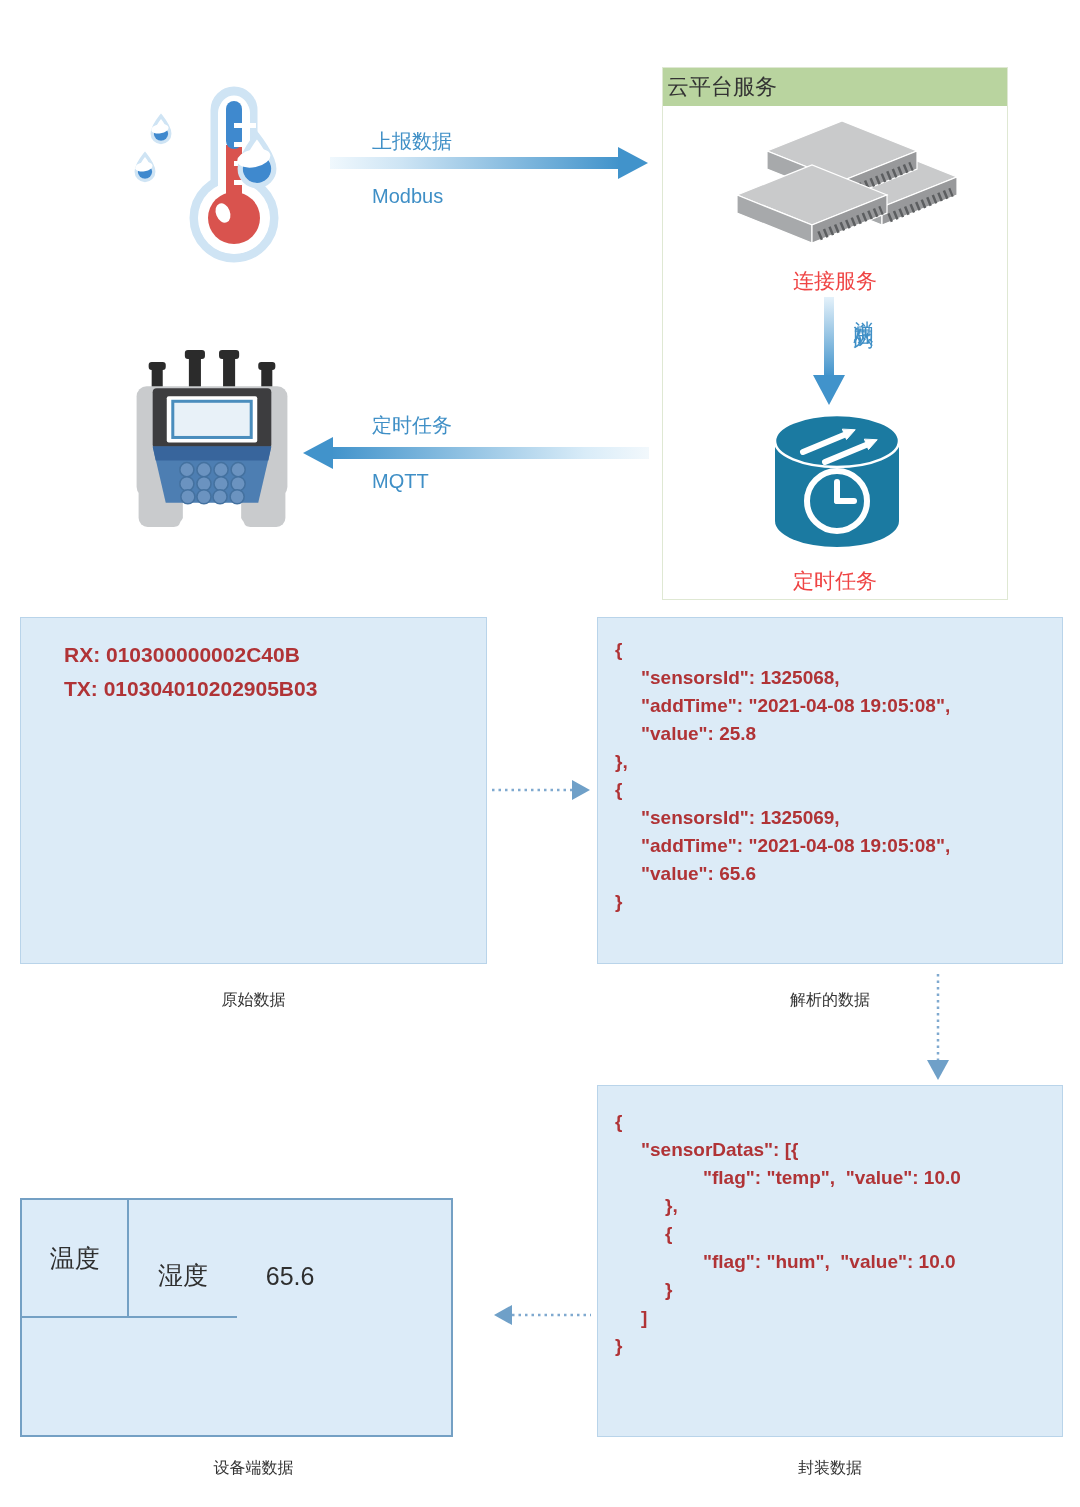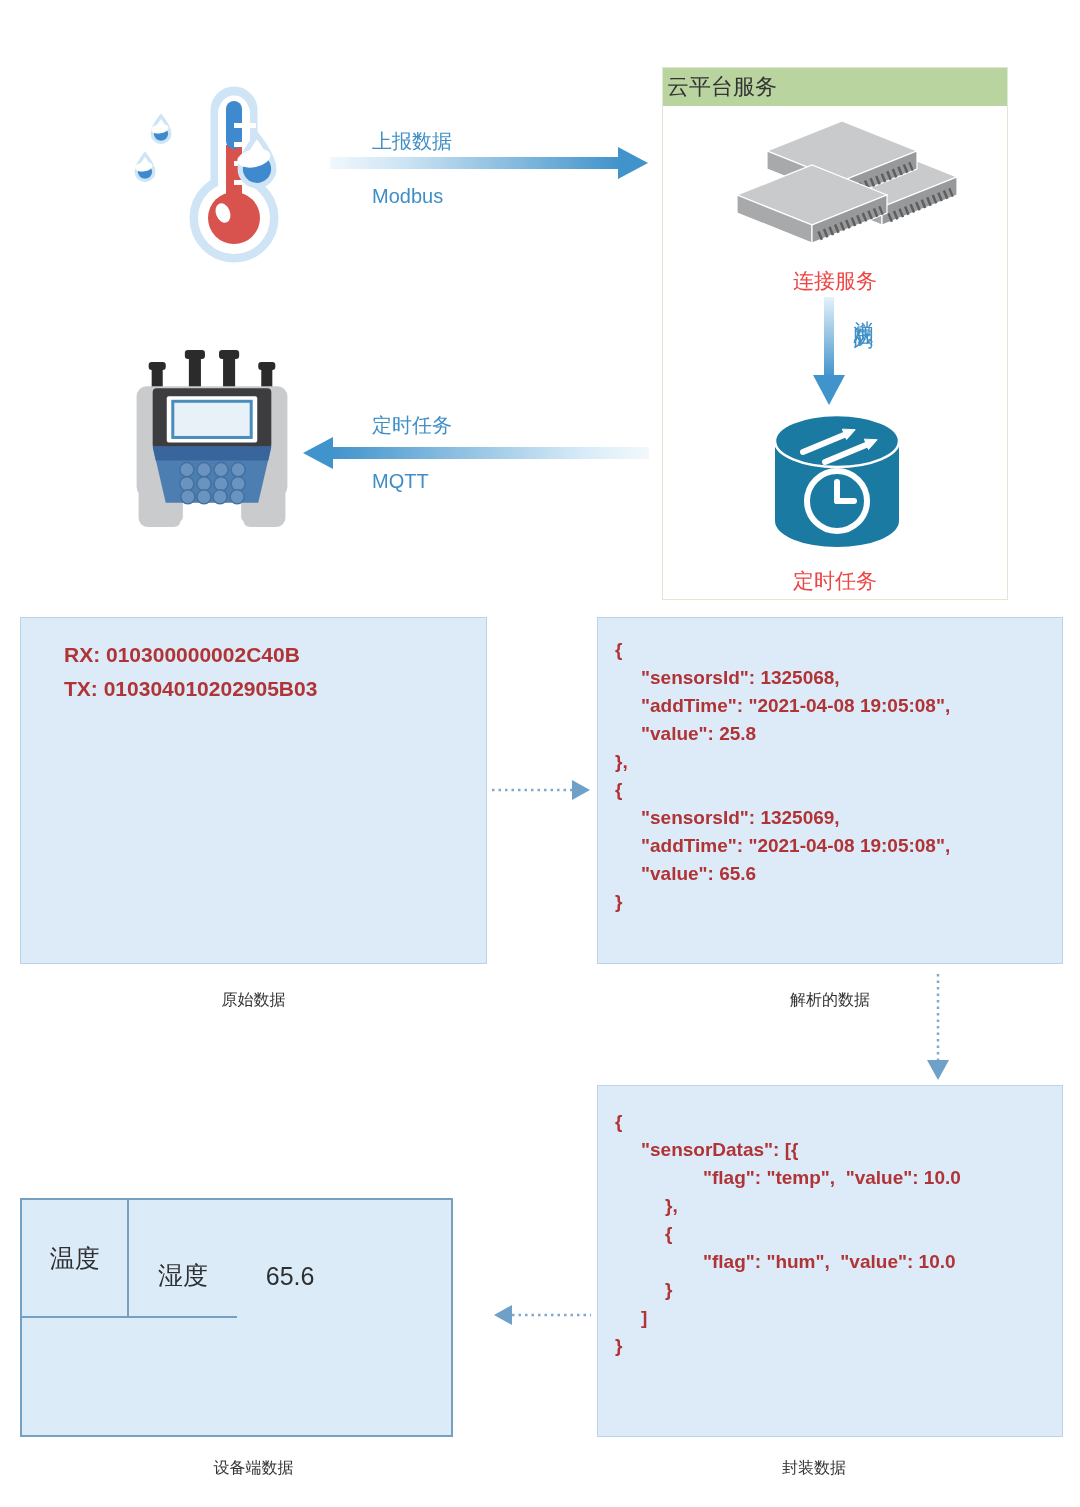--- a/index.html
+++ b/index.html
@@ -219,21 +219,21 @@
     <div class="codeline i0">{</div>
     <div class="codeline i1">"sensorDatas": [{</div>
     <div class="codeline i3">"flag": "temp",  "value": 10.0</div>
     <div class="codeline i2">},</div>
     <div class="codeline i2">{</div>
     <div class="codeline i3">"flag": "hum",  "value": 10.0</div>
     <div class="codeline i2">}</div>
     <div class="codeline i1">]</div>
     <div class="codeline i0">}</div>
   </div>
-  <div class="abs caption" style="left:581px;top:1458px;width:466px;">封装数据</div>
+  <div class="abs caption" style="left:597px;top:1458px;width:466px;">封装数据</div>
 
   <svg class="abs" style="left:490px;top:1301px;" width="104" height="28" viewBox="0 0 104 28">
     <polygon points="22,4 4,14 22,24" fill="#6fa0c8"></polygon>
     <line x1="22" y1="14" x2="101" y2="14" stroke="#7fa9cf" stroke-width="2.5" stroke-dasharray="2.5 4"></line>
   </svg>
 
   <div class="abs dtable">
     <div class="dcell">温度</div>
     <div class="dcell last-col">湿度</div>
     <div class="dcell last-col last-row">65.6</div>

